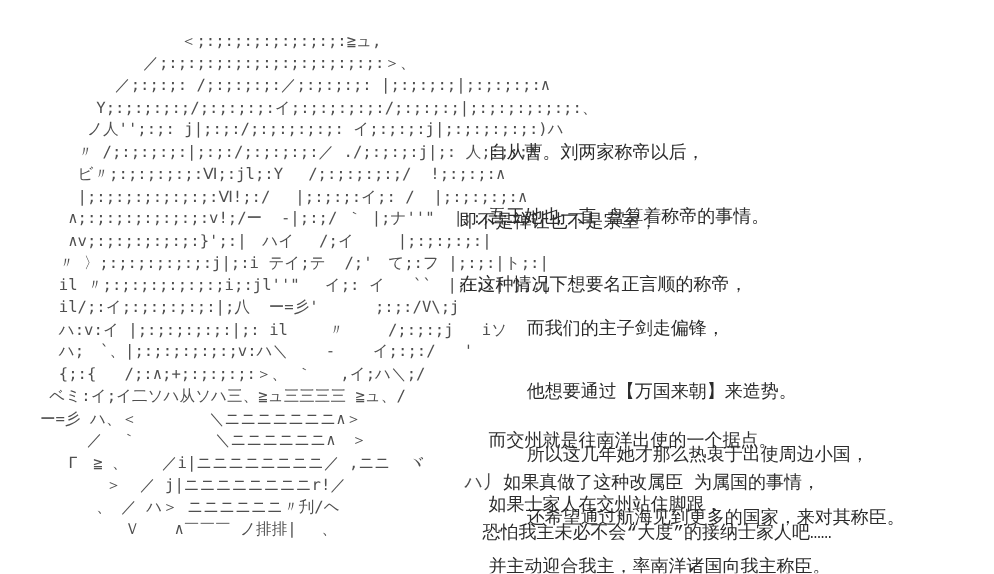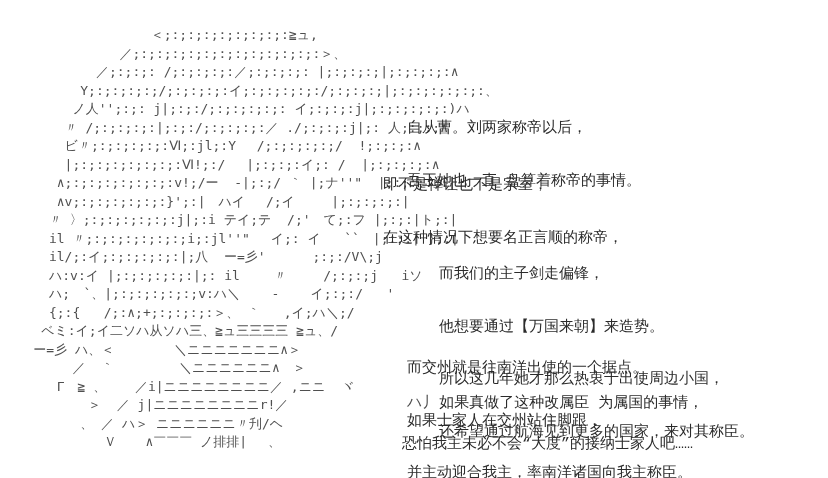--- a/index.html
+++ b/index.html
@@ -30,21 +30,21 @@
     font-family: Liberation Mono, monospace;
     font-size: 15px;
     line-height: 17.5px;
     color: #2b2b2b;
     white-space: pre;
   }
   .b1 { left: 407px; top: 85px; }
   .b2 { left: 383px; top: 142px; }
   .b3 { left: 407px; top: 231px; margin-left: 32px; }
   .b4 { left: 407px; top: 325px; }
-  .b5a { left: 407px; top: 395px; }
+  .b5a { left: 387px; top: 395px; }
   .b5b { left: 402px; top: 436px; }
   .aaFrag {
     color: #4f4f4f;
     margin-right: 2px;
   }
 </style>
 </head>
 <body>
 
 <div class="screen">

